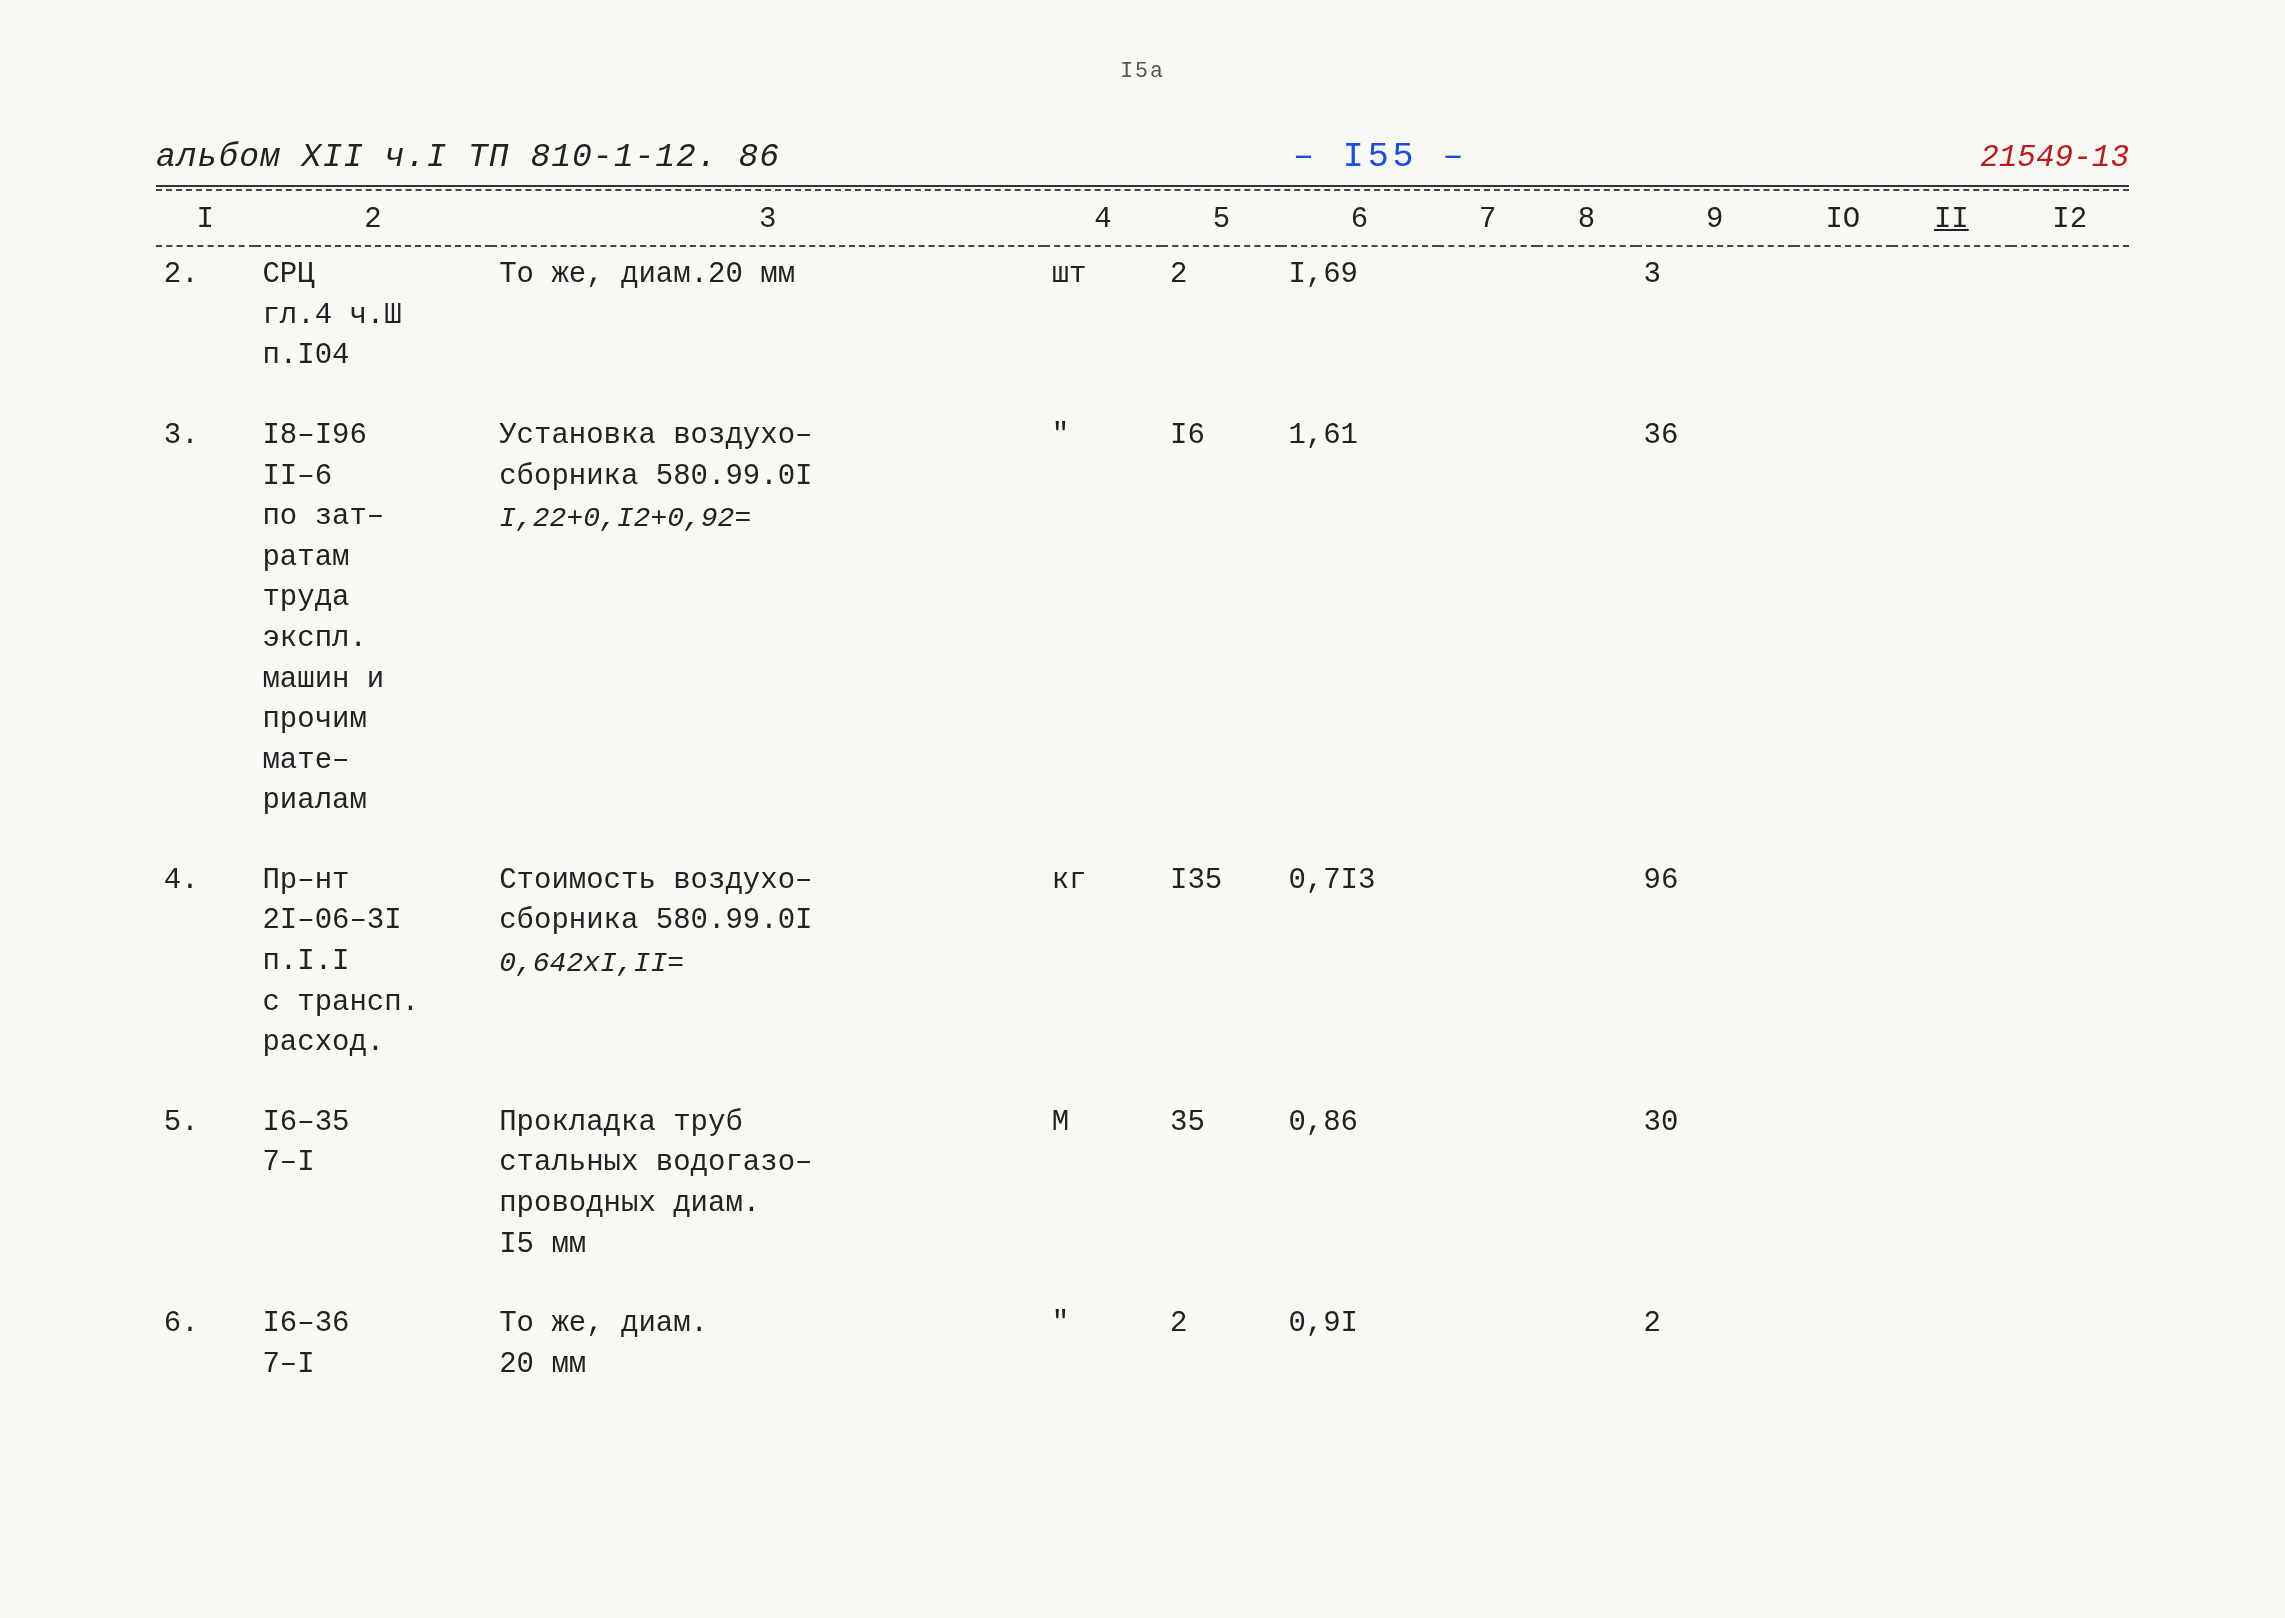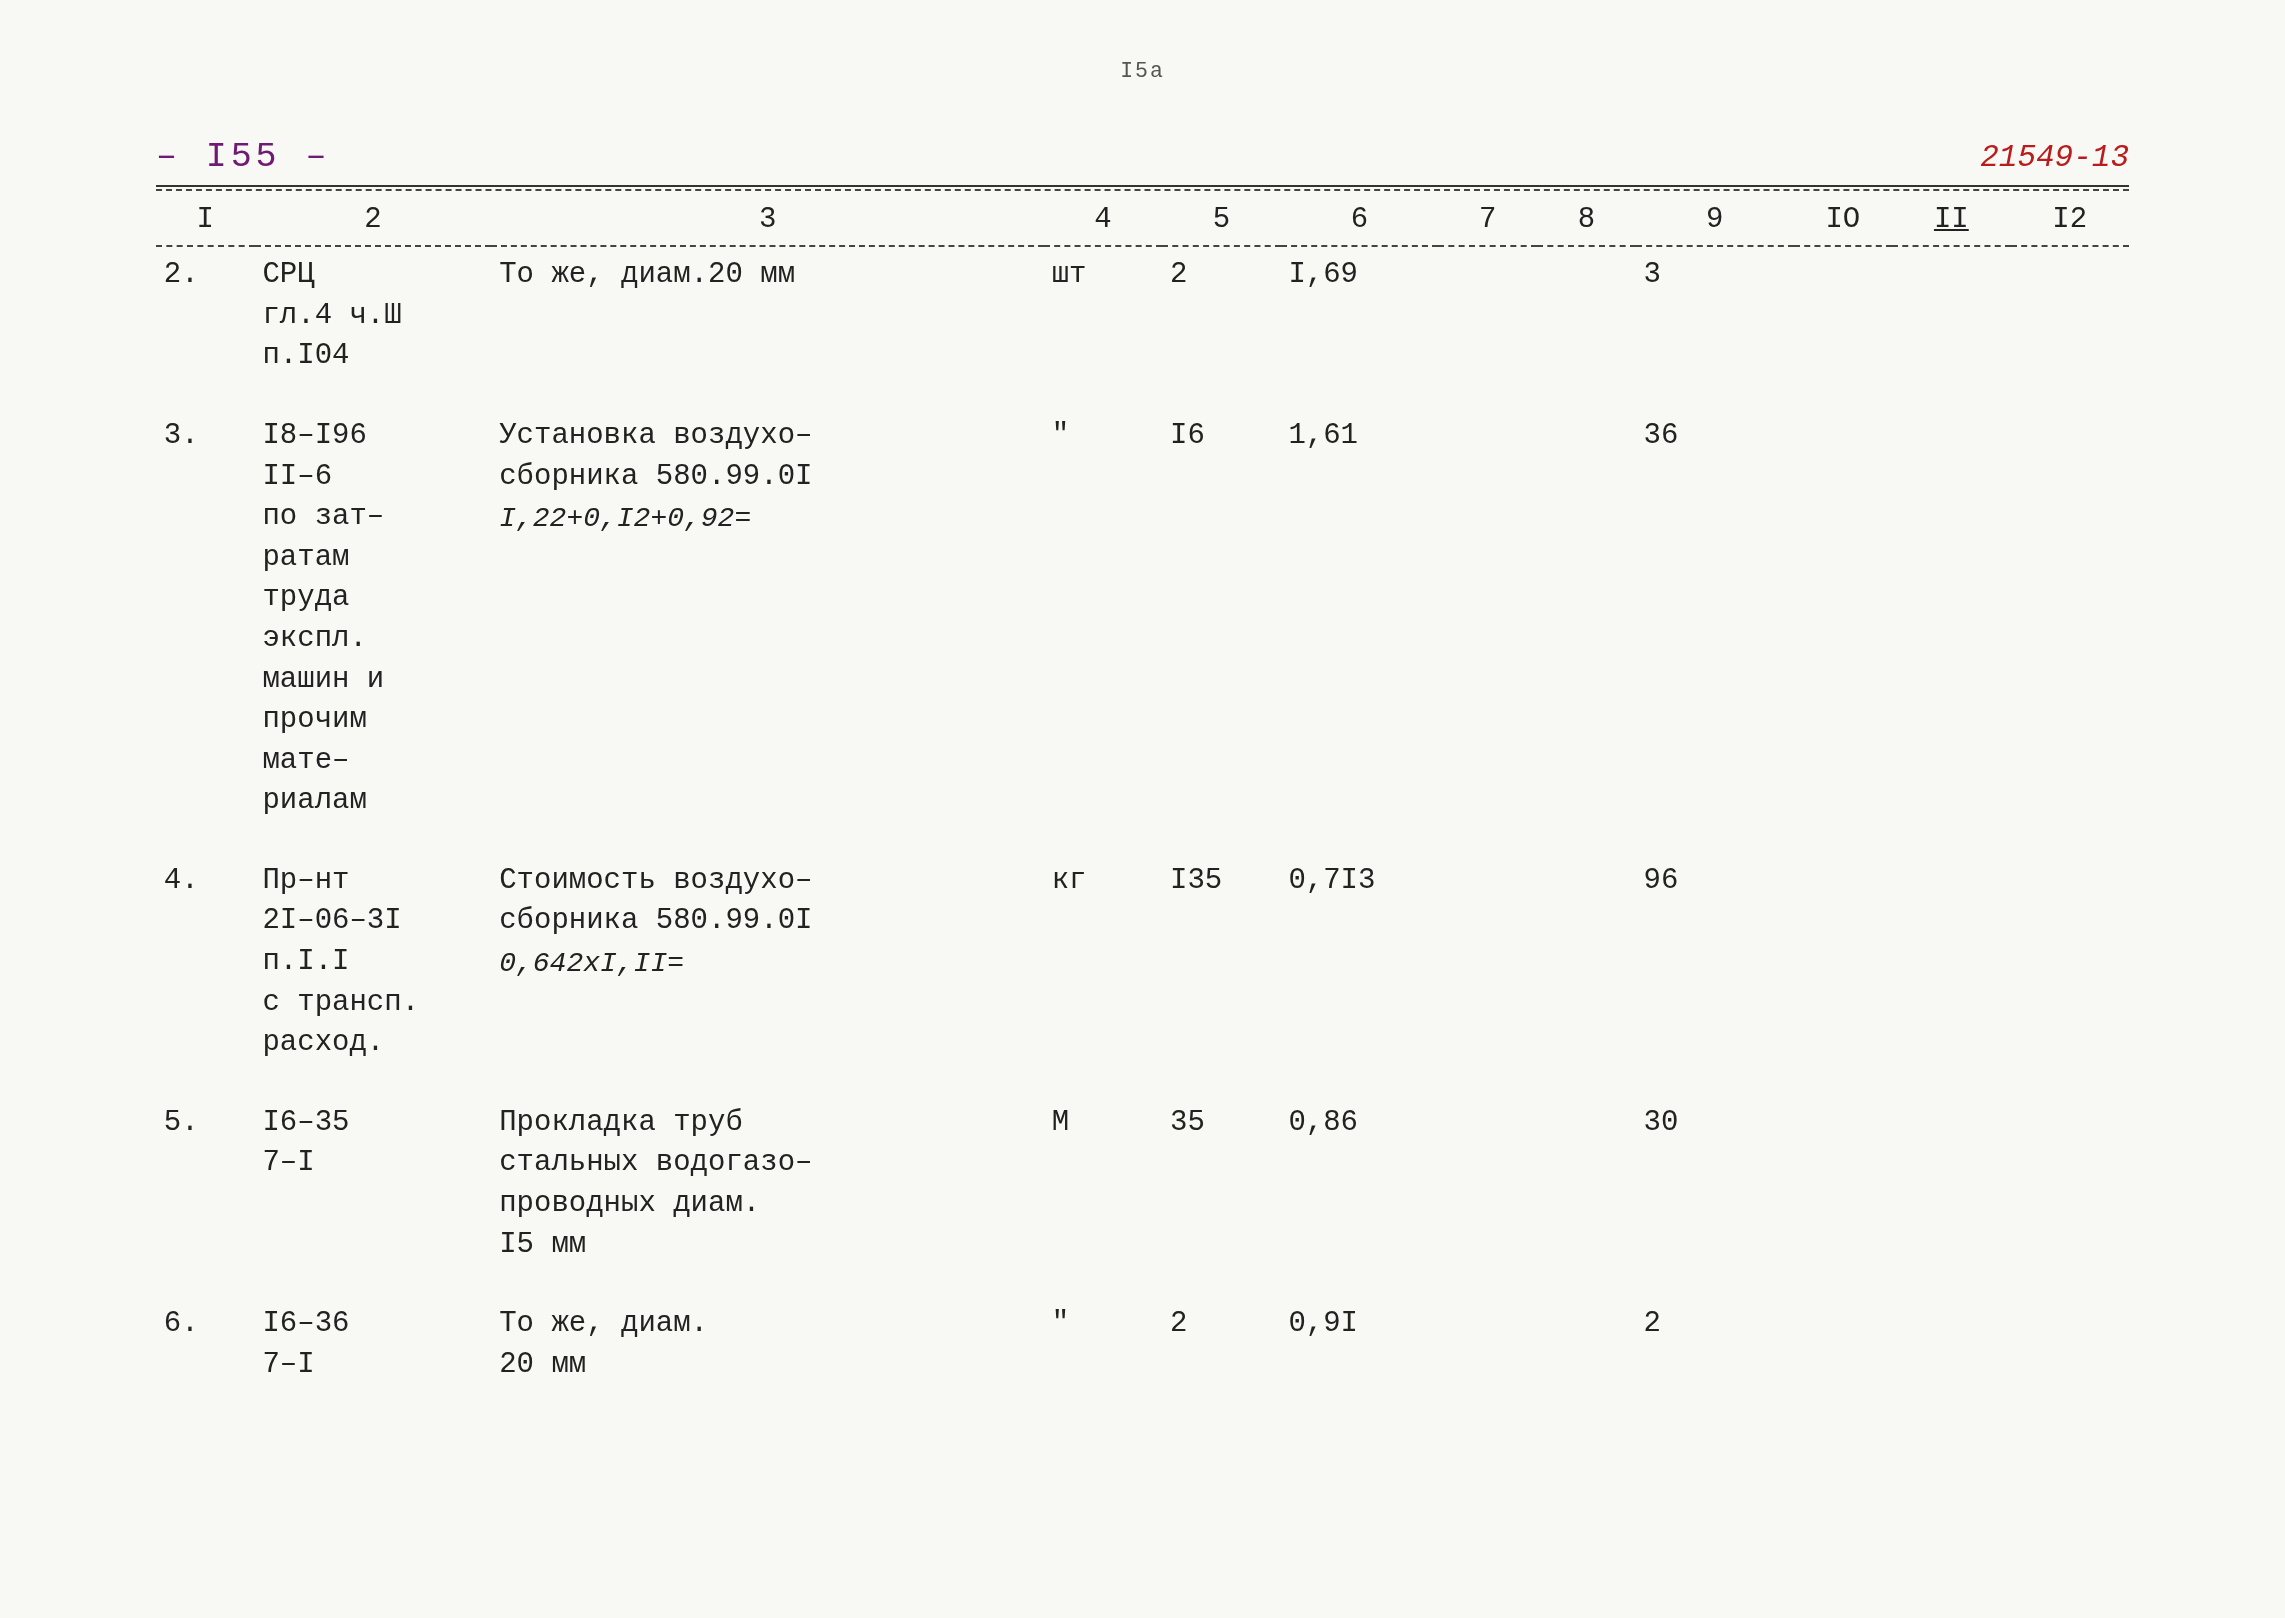--- a/index.html
+++ b/index.html
@@ -45,21 +45,21 @@
     .album-title {
       font-size: 33px;
       font-style: italic;
       color: #222;
       letter-spacing: 1px;
     }
 
     .center-title {
       font-size: 35px;
       font-weight: normal;
-      color: #701a75;
+      color: #1d4ed8;
       letter-spacing: 3.9px;
     }
 
     .doc-number {
       font-size: 31px;
       font-style: italic;
       color: #b91c1c;
     }
 
     .divider-top {
@@ -138,20 +138,21 @@
     }
   </style>
 </head>
 <body>
 
 <div class="page">
 
   <div class="page-number-top">I5a</div>
 
   <div class="header-row">
+    <span class="album-title">альбом XII ч.I ТП 810-1-12. 86</span>
     <span class="center-title">– I55 –</span>
     <span class="doc-number">21549-13</span>
   </div>
 
   <hr class="divider-top">
   <hr class="divider-dashed">
 
   <div class="table-container">
     <table>
       <thead>

